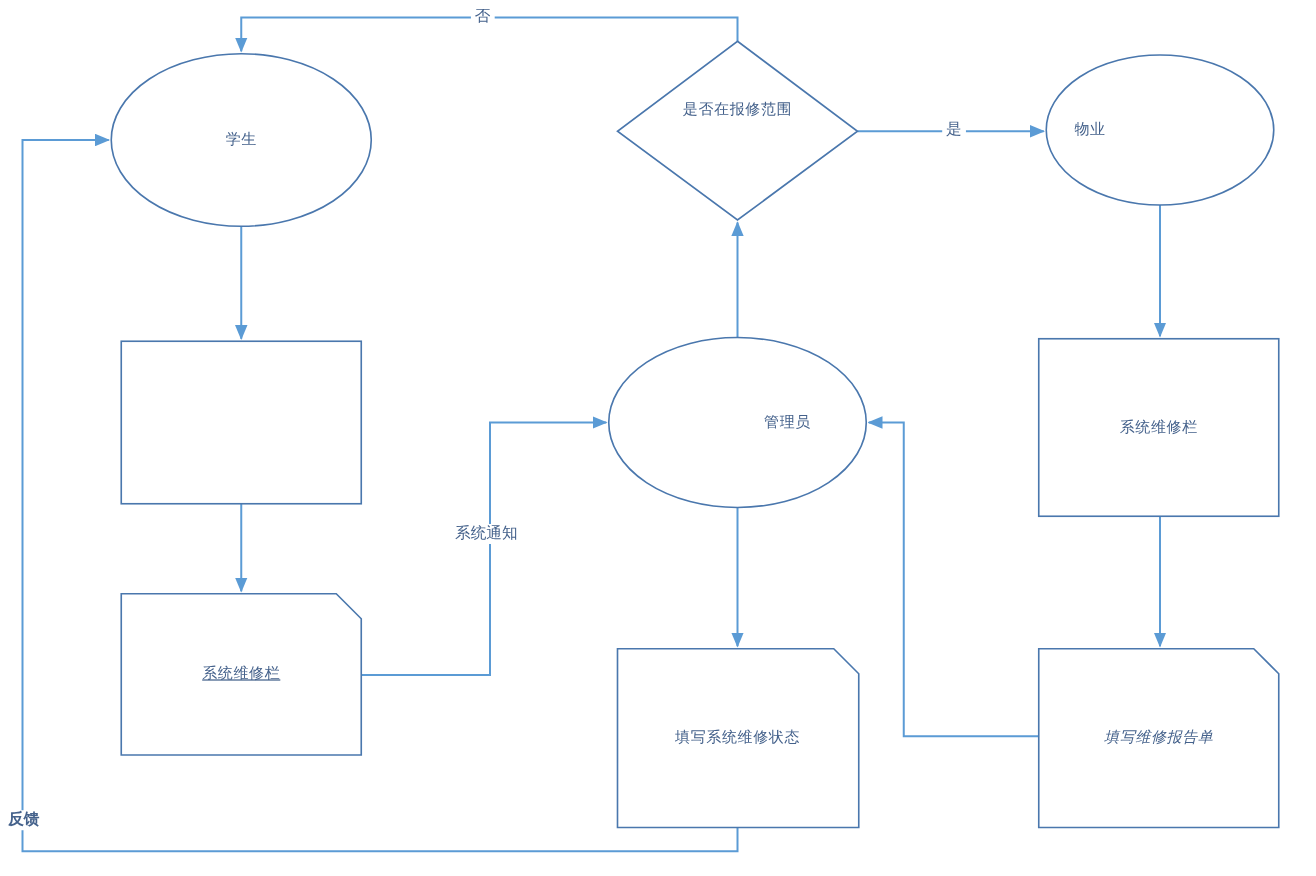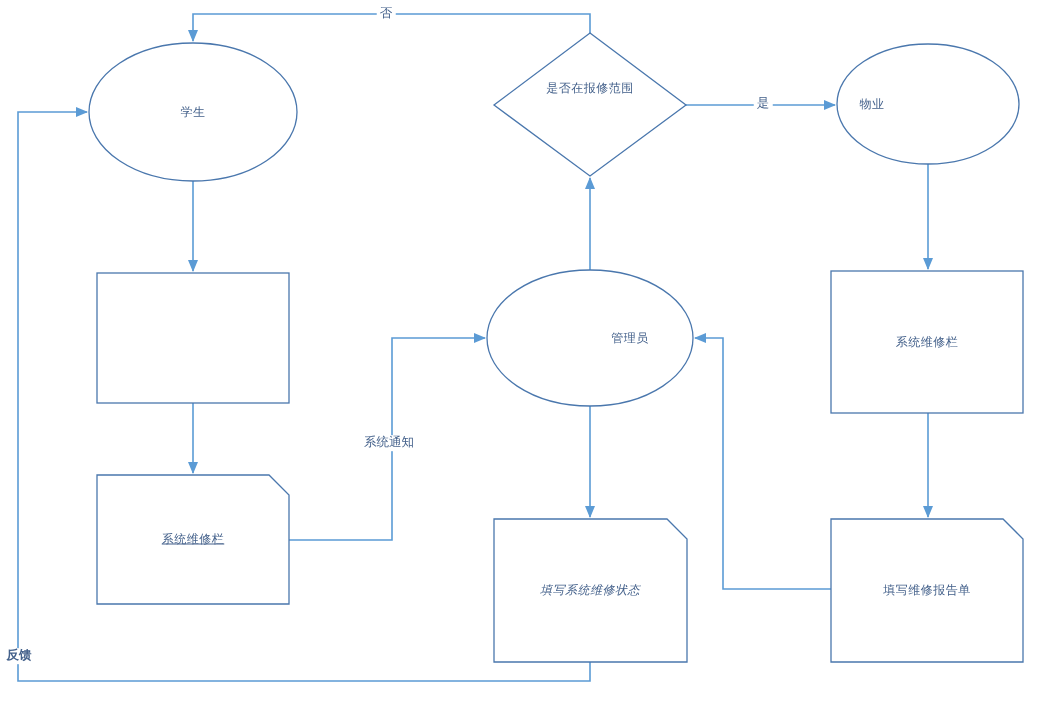--- a/index.html
+++ b/index.html
@@ -76,21 +76,21 @@
       <path d="M831,519 H1003 L1023,539 V662 H831 Z"></path>
     </g>
   </svg>
 
   <div class="lbl node-lbl" style="left:193px; top:112px;">学生</div>
   <div class="lbl node-lbl" style="left:590px; top:88px;">是否在报修范围</div>
   <div class="lbl node-lbl" style="left:872px; top:104px;">物业</div>
   <div class="lbl node-lbl" style="left:590px; top:338px;margin-left:40px;">管理员</div>
   <div class="lbl node-lbl" style="left:927px; top:342px;">系统维修栏</div>
   <div class="lbl node-lbl" style="left:193px; top:539px;text-decoration:underline;">系统维修栏</div>
-  <div class="lbl node-lbl" style="left:590px; top:590px;font-style:italic;">填写系统维修状态</div>
-  <div class="lbl node-lbl" style="left:927px; top:590px;">填写维修报告单</div>
+  <div class="lbl node-lbl" style="left:590px; top:590px;">填写系统维修状态</div>
+  <div class="lbl node-lbl" style="left:927px; top:590px;font-style:italic;">填写维修报告单</div>
 
   <div class="lbl edge-lbl" style="left:386px; top:14px;">否</div>
   <div class="lbl edge-lbl" style="left:763px; top:104px;">是</div>
-  <div class="lbl edge-lbl" style="left:389px; top:443px;">系统通知</div>
+  <div class="lbl edge-lbl" style="left:389px; top:427px;">系统通知</div>
   <div class="lbl edge-lbl" style="left:19px; top:656px;font-weight:bold;">反馈</div>
 
 </div>
 
 </body></html>

